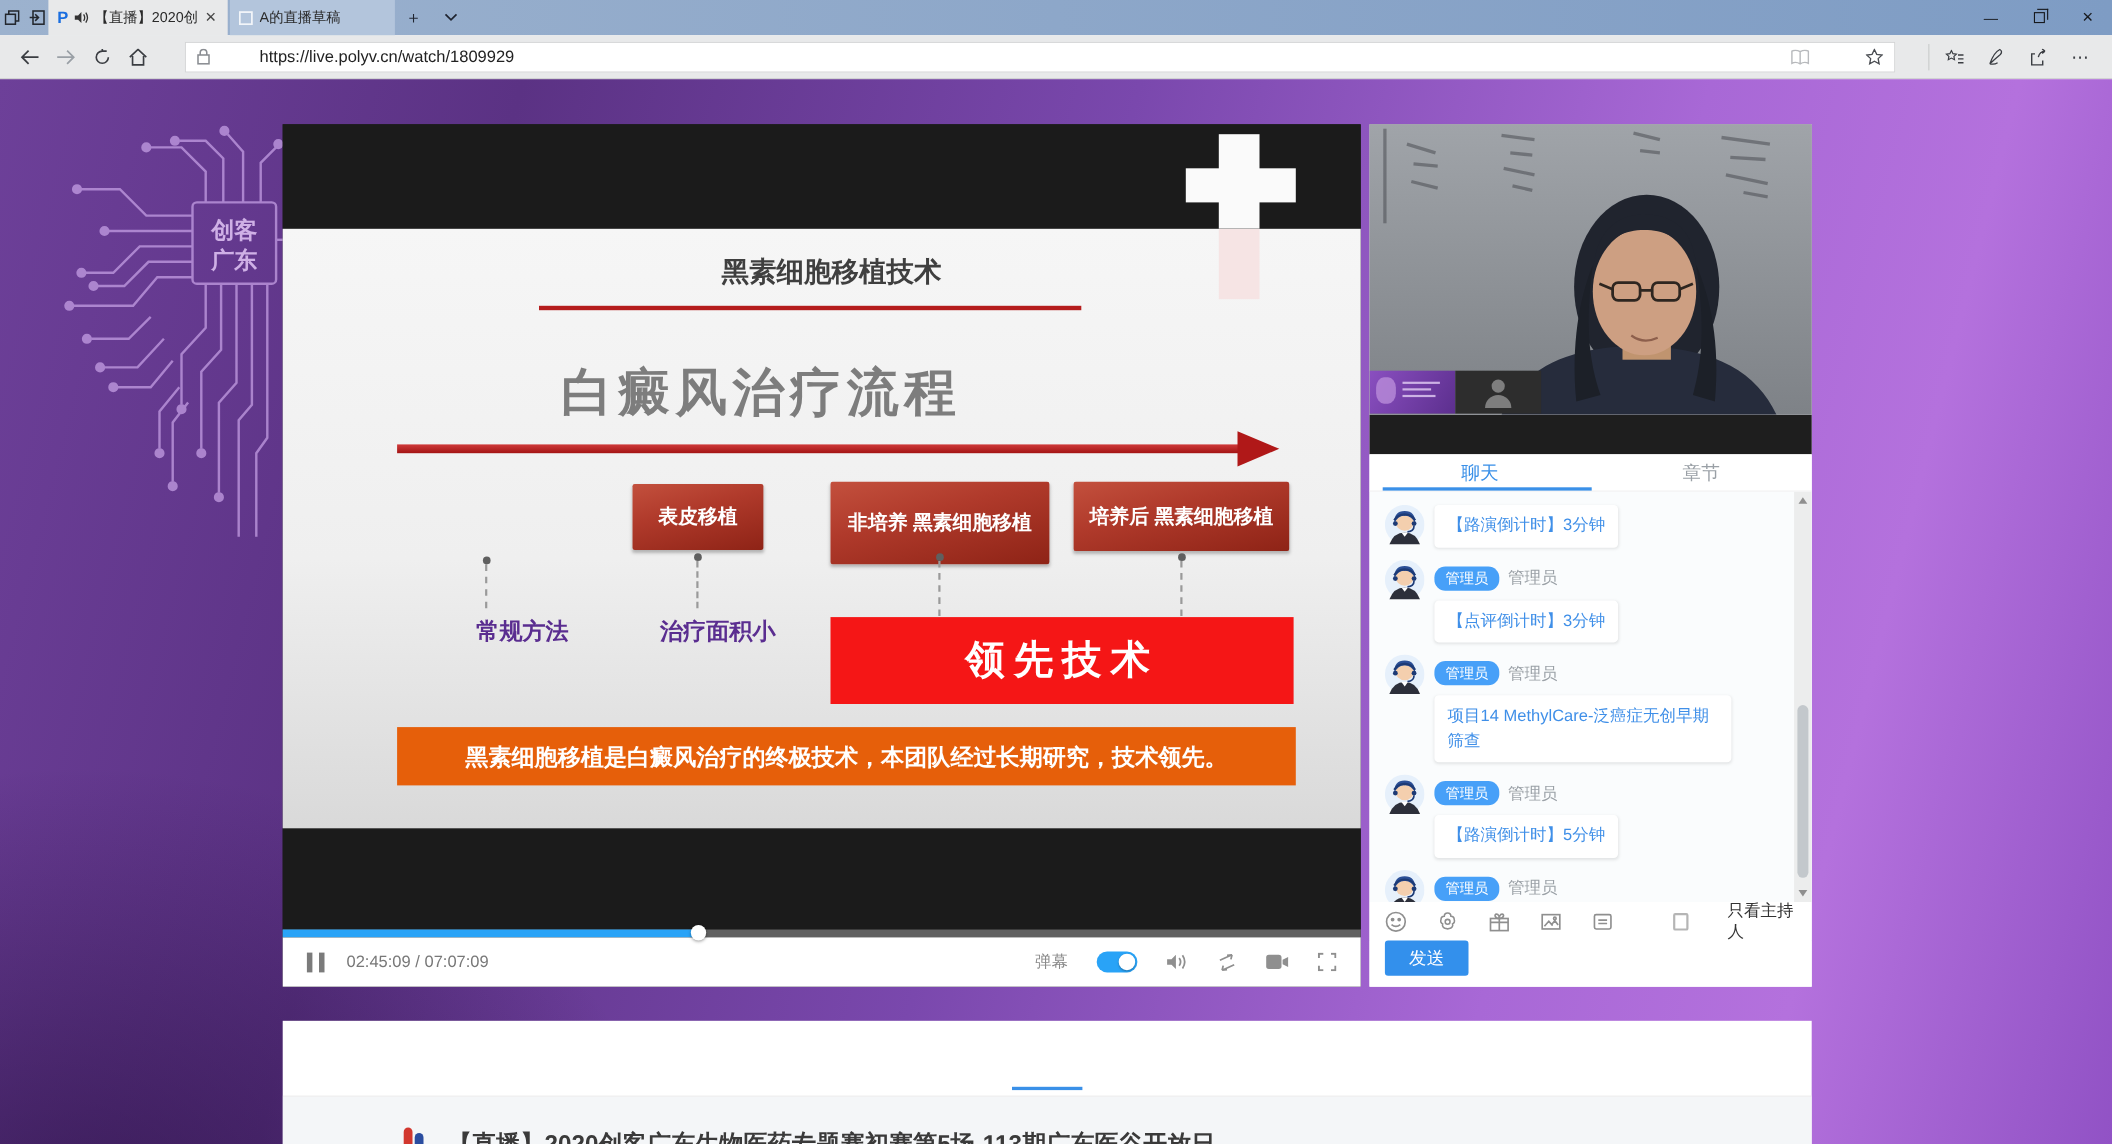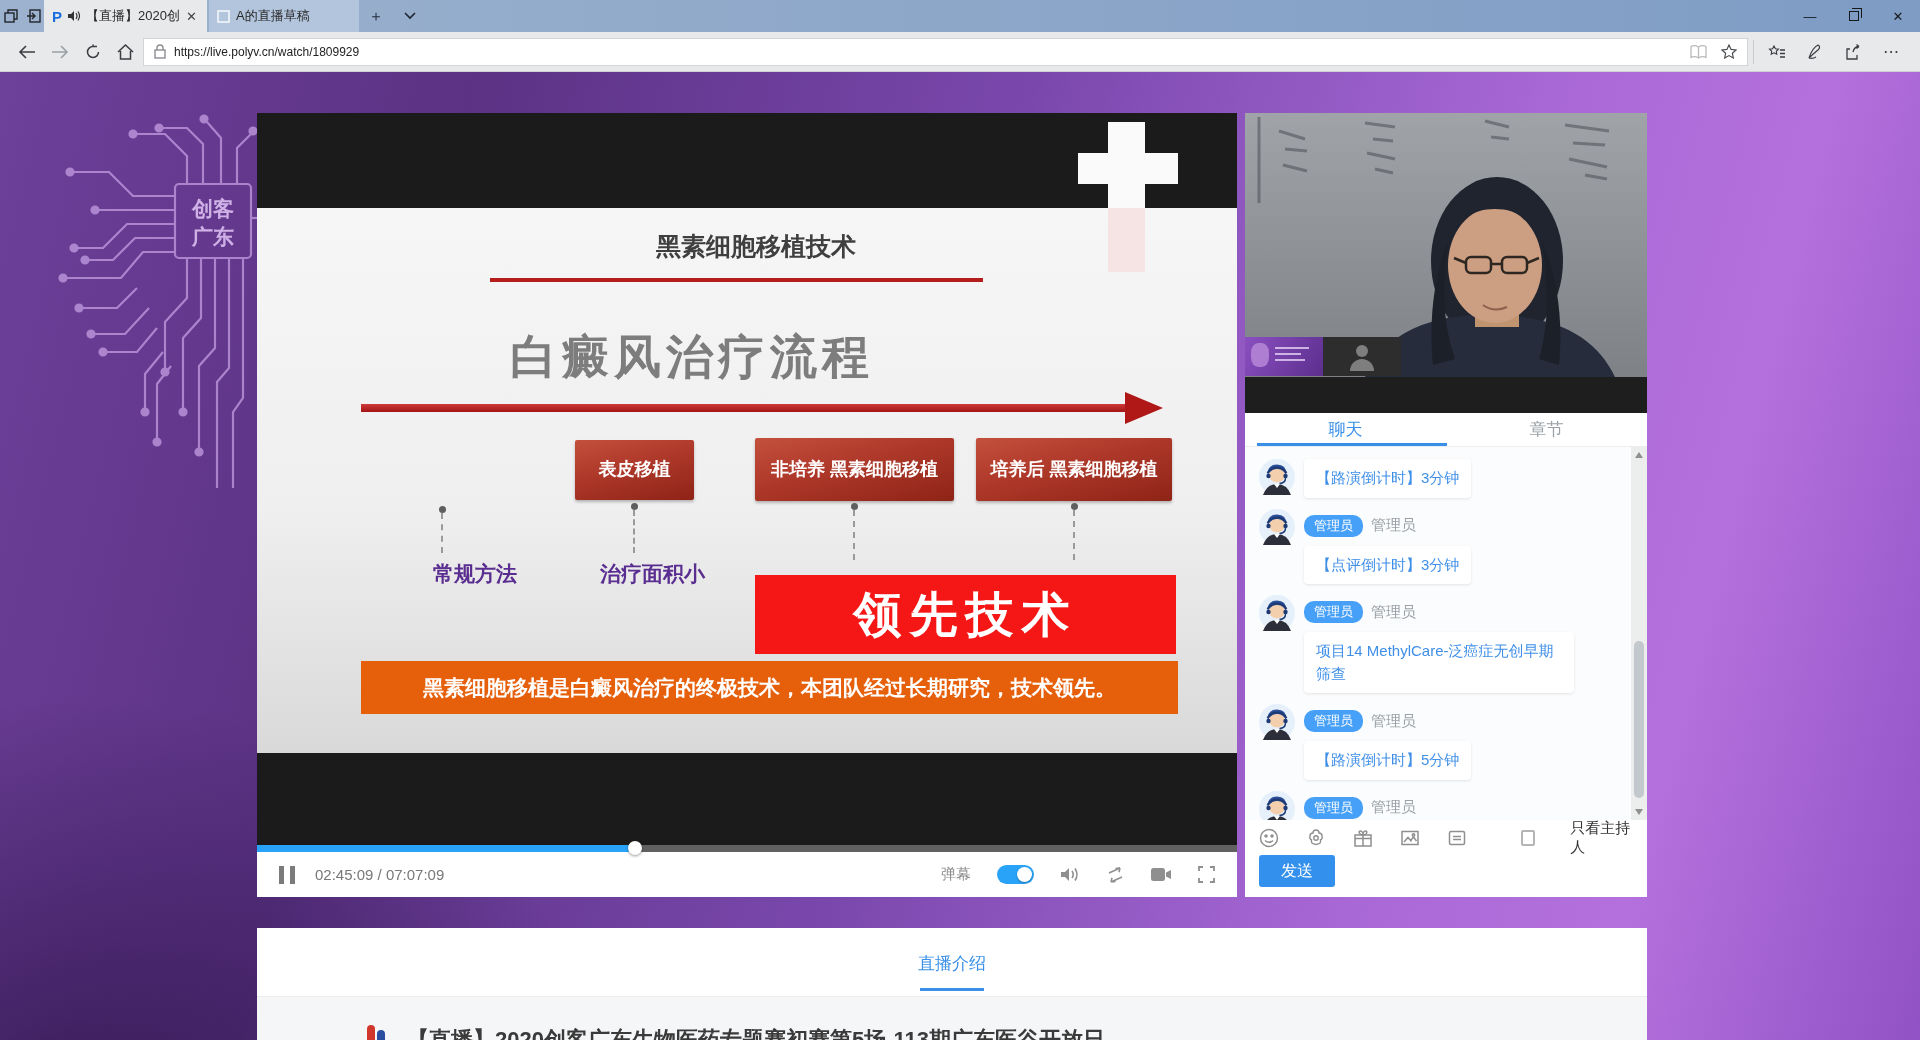--- a/index.html
+++ b/index.html
@@ -20,22 +20,22 @@
     color:#1f2430; font-size:15px; }
   .win-controls { margin-left:auto; display:flex; }
   .winbtn { width:44px; display:flex; align-items:center; justify-content:center; color:#16181c; font-size:13px; }
   .restore-glyph { width:10px; height:10px; border:1px solid #16181c; position:relative; }
   .restore-glyph:before { content:""; position:absolute; left:2px; top:-4px; width:9px; height:9px;
     border:1px solid #16181c; border-left:none; border-bottom:none; }
 
   .addressbar { height:40px; background:#e8e9ea; display:flex; align-items:center;
     border-bottom:1px solid #cfd0d1; padding:0 10px; }
   .navbtn { width:33px; height:32px; display:flex; align-items:center; justify-content:center; color:#3a3d42; }
-  .urlfield { flex:1; height:28px; background:#fff; border:1px solid #d4d5d6; margin:0 1px;
-    display:flex; align-items:center; padding:0 10px; font-size:12px; color:#222; }
+  .urlfield { flex:1; height:28px; background:#fff; border:1px solid #d4d5d6; margin:0 26px;
+    display:flex; align-items:center; padding:0 10px; font-size:15px; color:#222;gap:37px; }
   .urlfield .spacer { flex:1; }
   .addr-right { display:flex; align-items:center; }
   .addr-right .navbtn { width:38px; }
   .sep { width:1px; height:24px; background:#c9cacb; margin:0 4px; }
 
   
   .page { position:relative; width:1920px; height:968px; overflow:hidden;
     background:
       radial-gradient(900px 700px at 4% 108%, rgba(26,6,48,.55), rgba(26,6,48,0) 60%),
       linear-gradient(104deg,#6d4099 0%, #5b3284 22%, #7a48ad 48%, #a868d6 72%, #b471dd 85%, #9152c5 100%); }
@@ -64,34 +64,34 @@
   .arrow-line { position:absolute; left:104px; top:196px; width:768px; height:8px;
     background:linear-gradient(#cf3a3a,#a31414); }
   .arrow-head { position:absolute; left:868px; top:184px; width:0; height:0;
     border-left:38px solid #b01818; border-top:16px solid transparent; border-bottom:16px solid transparent; }
   .rbox { position:absolute; background:linear-gradient(165deg,#c3503d 0%,#b03a2b 40%,#8e2316 100%);
     border-radius:2px; color:#fff; font-weight:bold; font-size:18px; text-align:center;
     display:flex; flex-direction:column; justify-content:center; box-shadow:0 2px 3px rgba(0,0,0,.25);
     line-height:1.3; padding:4px 10px; }
   .rbox.b1 { left:110px; top:228px; width:150px; height:67px; justify-content:space-around; padding:8px 6px; }
   .rbox.b2 { left:318px; top:232px; width:119px; height:60px; }
-  .rbox.b3 { left:498px; top:230px; width:199px; height:63px; }
+  .rbox.b3 { left:498px; top:230px; width:199px; height:75px; }
   .rbox.b4 { left:719px; top:230px; width:196px; height:63px; }
   .conn { position:absolute; width:0; border-left:2px dashed #9a9a9a; }
   .conn:before { content:""; position:absolute; left:-4px; top:-7px; width:7px; height:7px;
     border-radius:50%; background:#5f5f5f; }
   .c1 { left:184px; top:305px; height:40px; }
   .c2 { left:376px; top:302px; height:43px; }
   .c3 { left:596px; top:302px; height:50px; }
   .c4 { left:816px; top:302px; height:50px; }
   .plabel { position:absolute; top:352px; font-size:21px; font-weight:bold; color:#5a2d90; text-align:right; }
   .pl1 { left:110px; width:150px; }
   .pl2 { left:308px; width:140px; }
-  .hl-box { position:absolute; left:498px; top:367px; width:421px; height:79px; background:#f51616;
-    color:#fff; font-size:48px; font-weight:bold; letter-spacing:8px;
+  .hl-box { position:absolute; left:498px; top:353px; width:421px; height:79px; background:#f51616;
+    color:#fff; font-size:36px; font-weight:bold; letter-spacing:8px;
     display:flex; align-items:center; justify-content:center; }
   .banner { position:absolute; left:104px; top:453px; width:817px; height:53px; background:#e65f0a;
     color:#fff; font-size:21px; font-weight:bold; display:flex; align-items:center; justify-content:center; }
 
   .letter-bottom { height:92px; background:#1b1b1b; }
   .progress { height:7px; background:#616161; position:relative; }
   .progress-fill { height:7px; background:#29a3f7; }
   .progress-knob { position:absolute; top:-4px; width:14px; height:14px; border-radius:50%;
     background:#fff; box-shadow:0 1px 3px rgba(0,0,0,.4); }
   .controls { height:45px; background:#fff; display:flex; align-items:center; padding:0 22px; }
@@ -621,21 +621,20 @@
       <span class="onlyhost">只看主持人</span>
     </div>
 
     <div class="chat-inputrow">
       <button class="send-btn">发送</button>
     </div>
   </div>
 
   <div class="intro">
     <div class="intro-tabrow">
-      <div class="intro-tab">直播介绍</div>
       <div class="intro-underline"></div>
     </div>
     <div class="intro-body">
       <span class="flag-icon">
           <span class="bar-r"></span>
           <span class="bar-b"></span>
         </span>
       <span class="intro-title">【直播】2020创客广东生物医药专题赛初赛第5场-113期广东医谷开放日</span>
     </div>
   </div>

